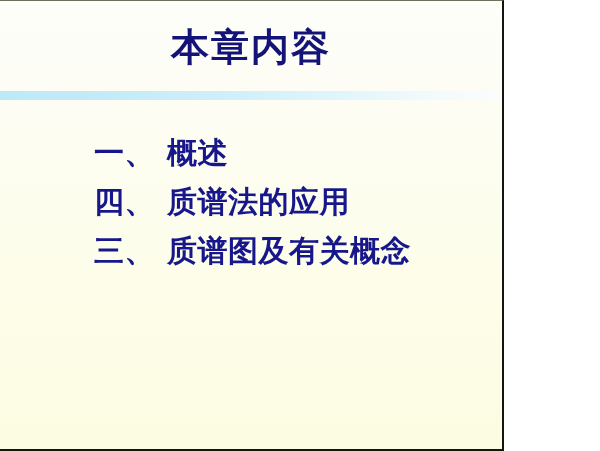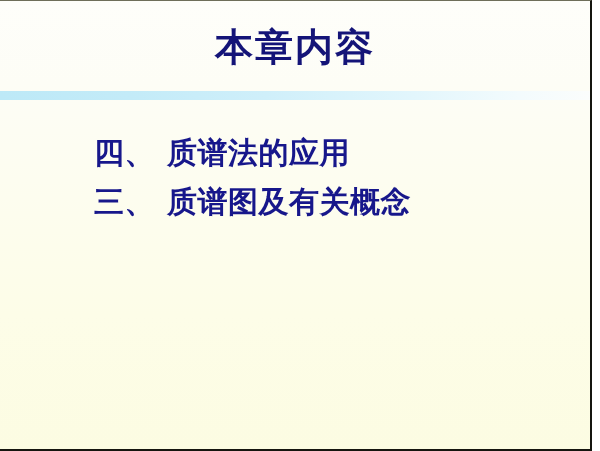--- a/index.html
+++ b/index.html
@@ -3,21 +3,21 @@
 <meta charset="utf-8">
 <style>
   html, body {
     margin: 0;
     padding: 0;
     background: #ffffff;
   }
 
   .slide {
     position: relative;
-    width: 592px;
+    width: 504px;
     height: 451px;
     box-sizing: border-box;
     overflow: hidden;
     background: linear-gradient(to bottom,
         #fefefa 0%,
         #fdfdf6 18%,
         #fdfdf0 40%,
         #fdfde8 70%,
         #fcfce2 100%);
     border-top: 1px solid #6e6e5a;
@@ -97,20 +97,23 @@
 <div class="slide">
 
   <div class="title-area">
     <div class="slide-title">本章内容</div>
   </div>
 
   <div class="divider"></div>
 
   <ul class="agenda-list">
 
+    <li class="agenda-item">
+      <span class="item-index">一、</span><span class="item-label">概述</span>
+    </li>
 
 
     <li class="agenda-item">
       <span class="item-index">四、</span><span class="item-label">质谱法的应用</span>
     </li>
 
     <li class="agenda-item">
       <span class="item-index">三、</span><span class="item-label">质谱图及有关概念</span>
     </li>
 

